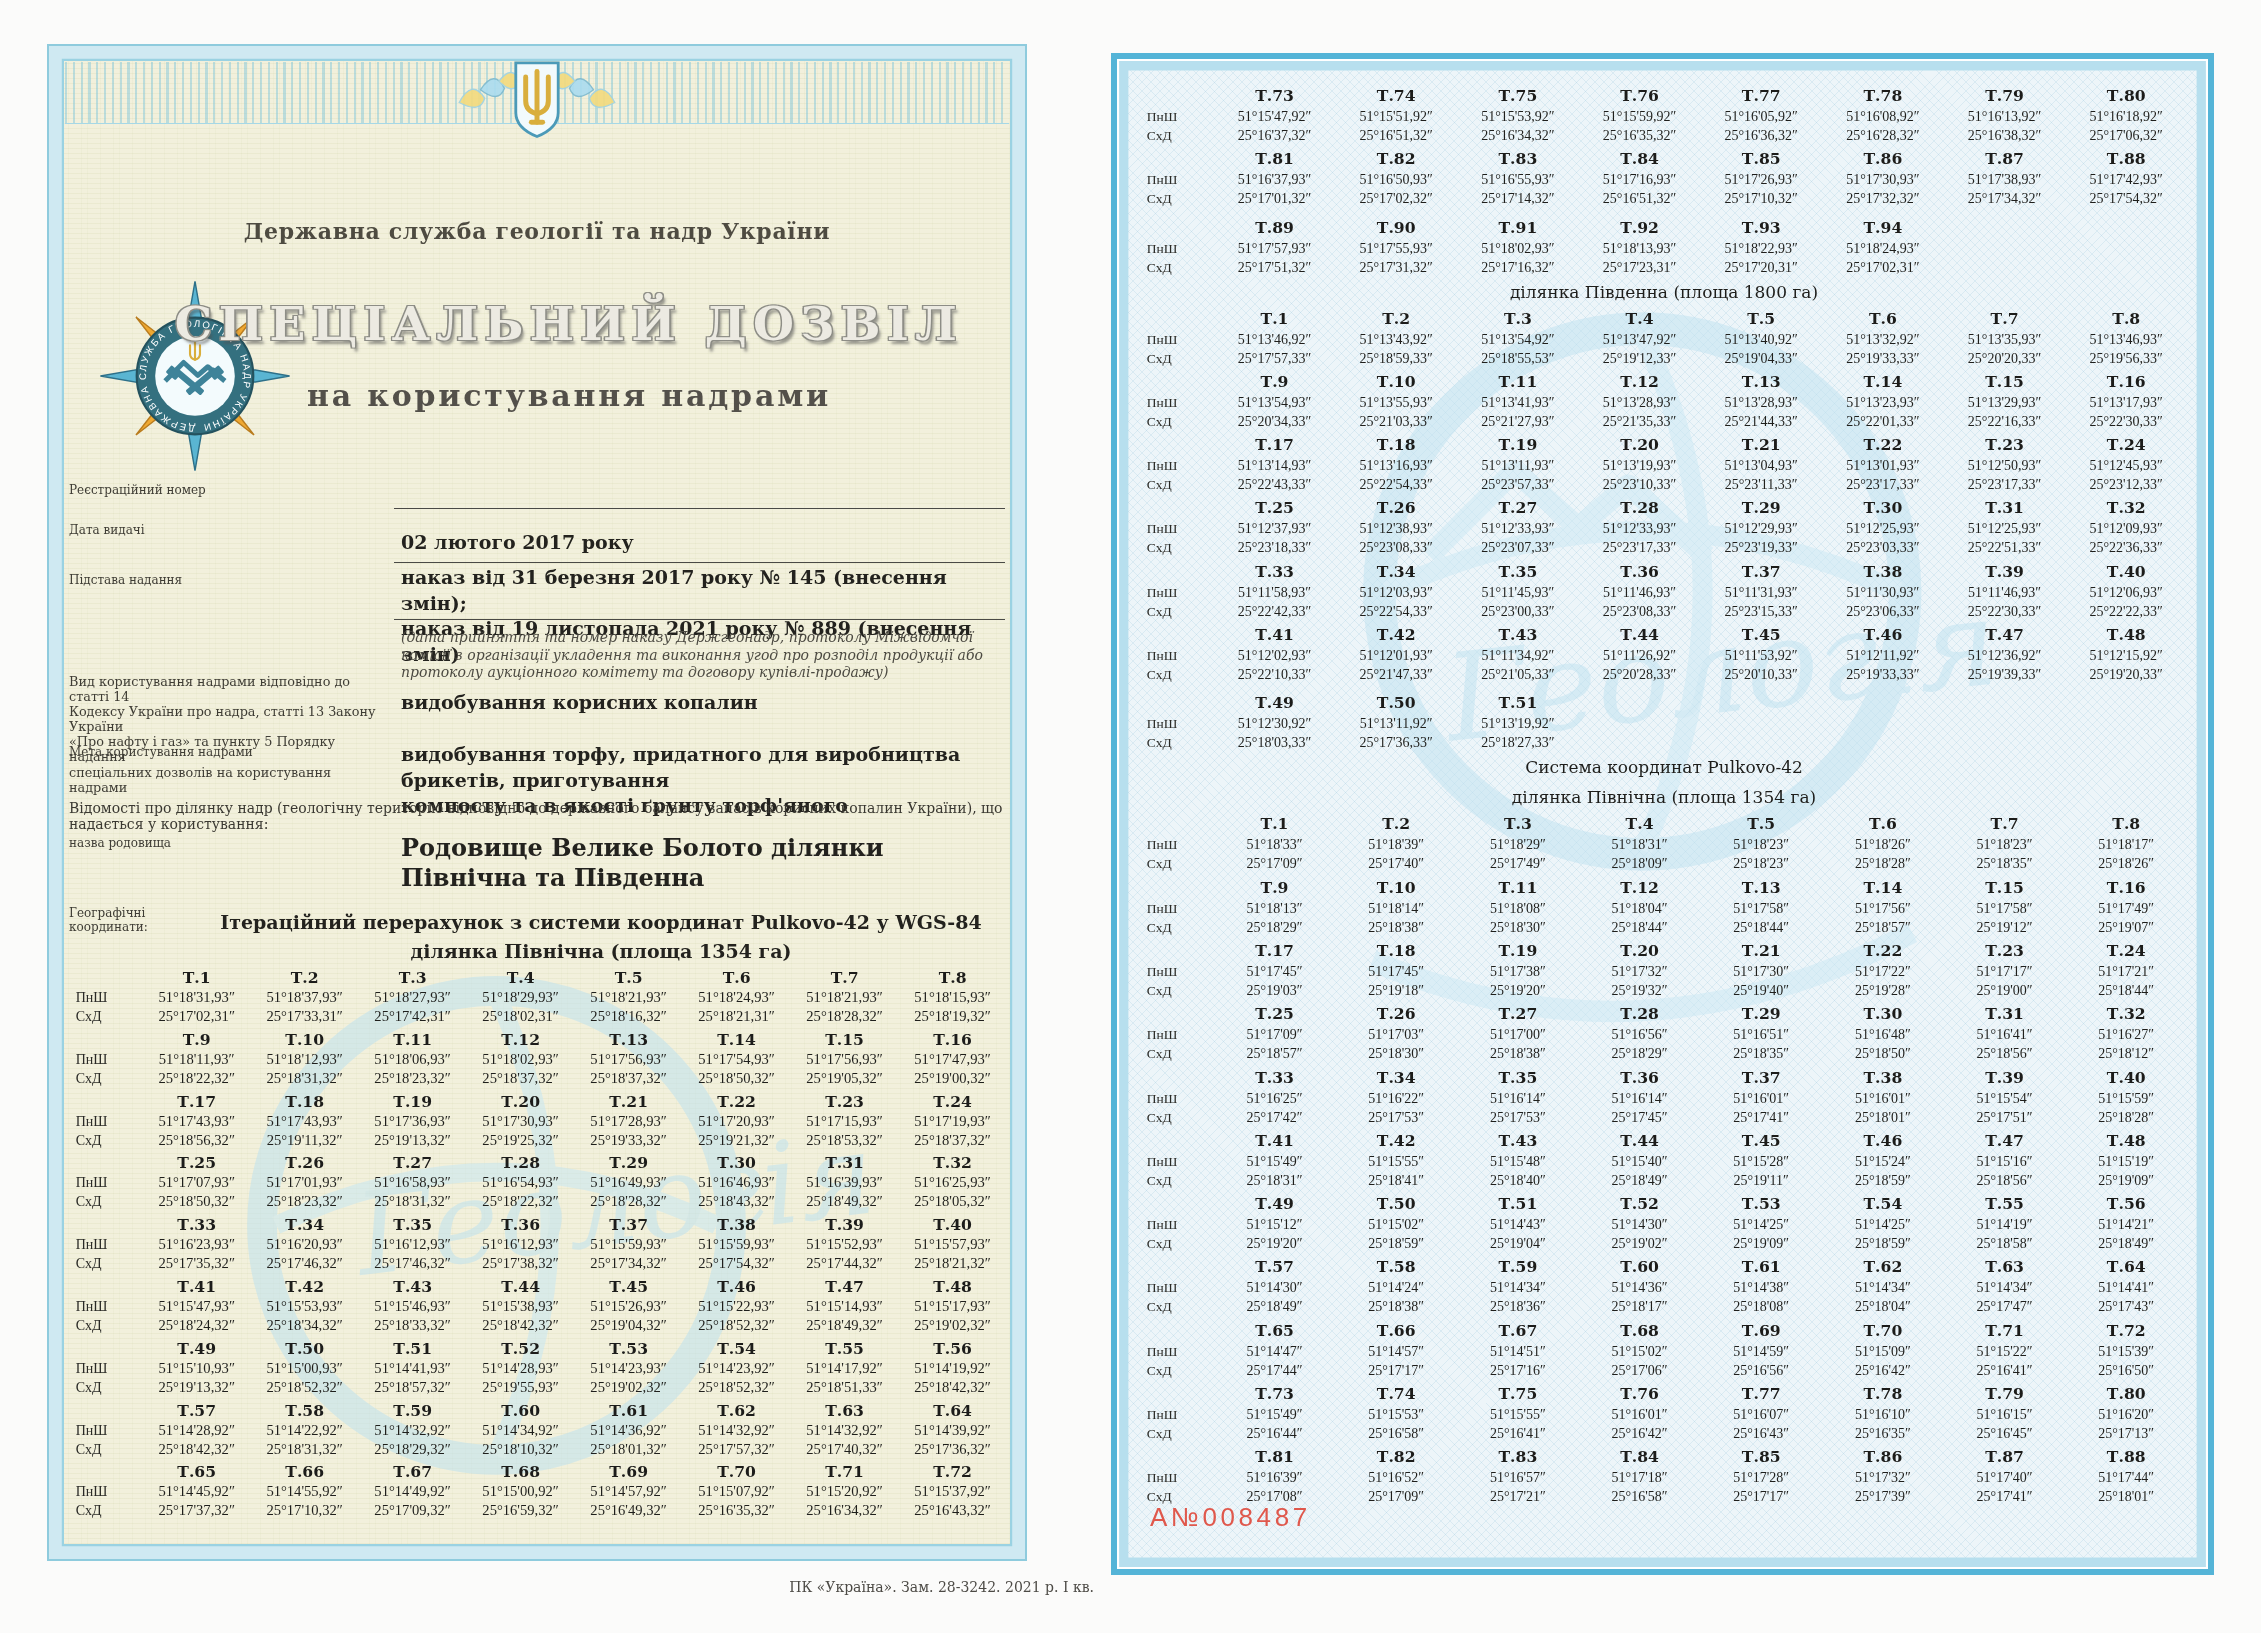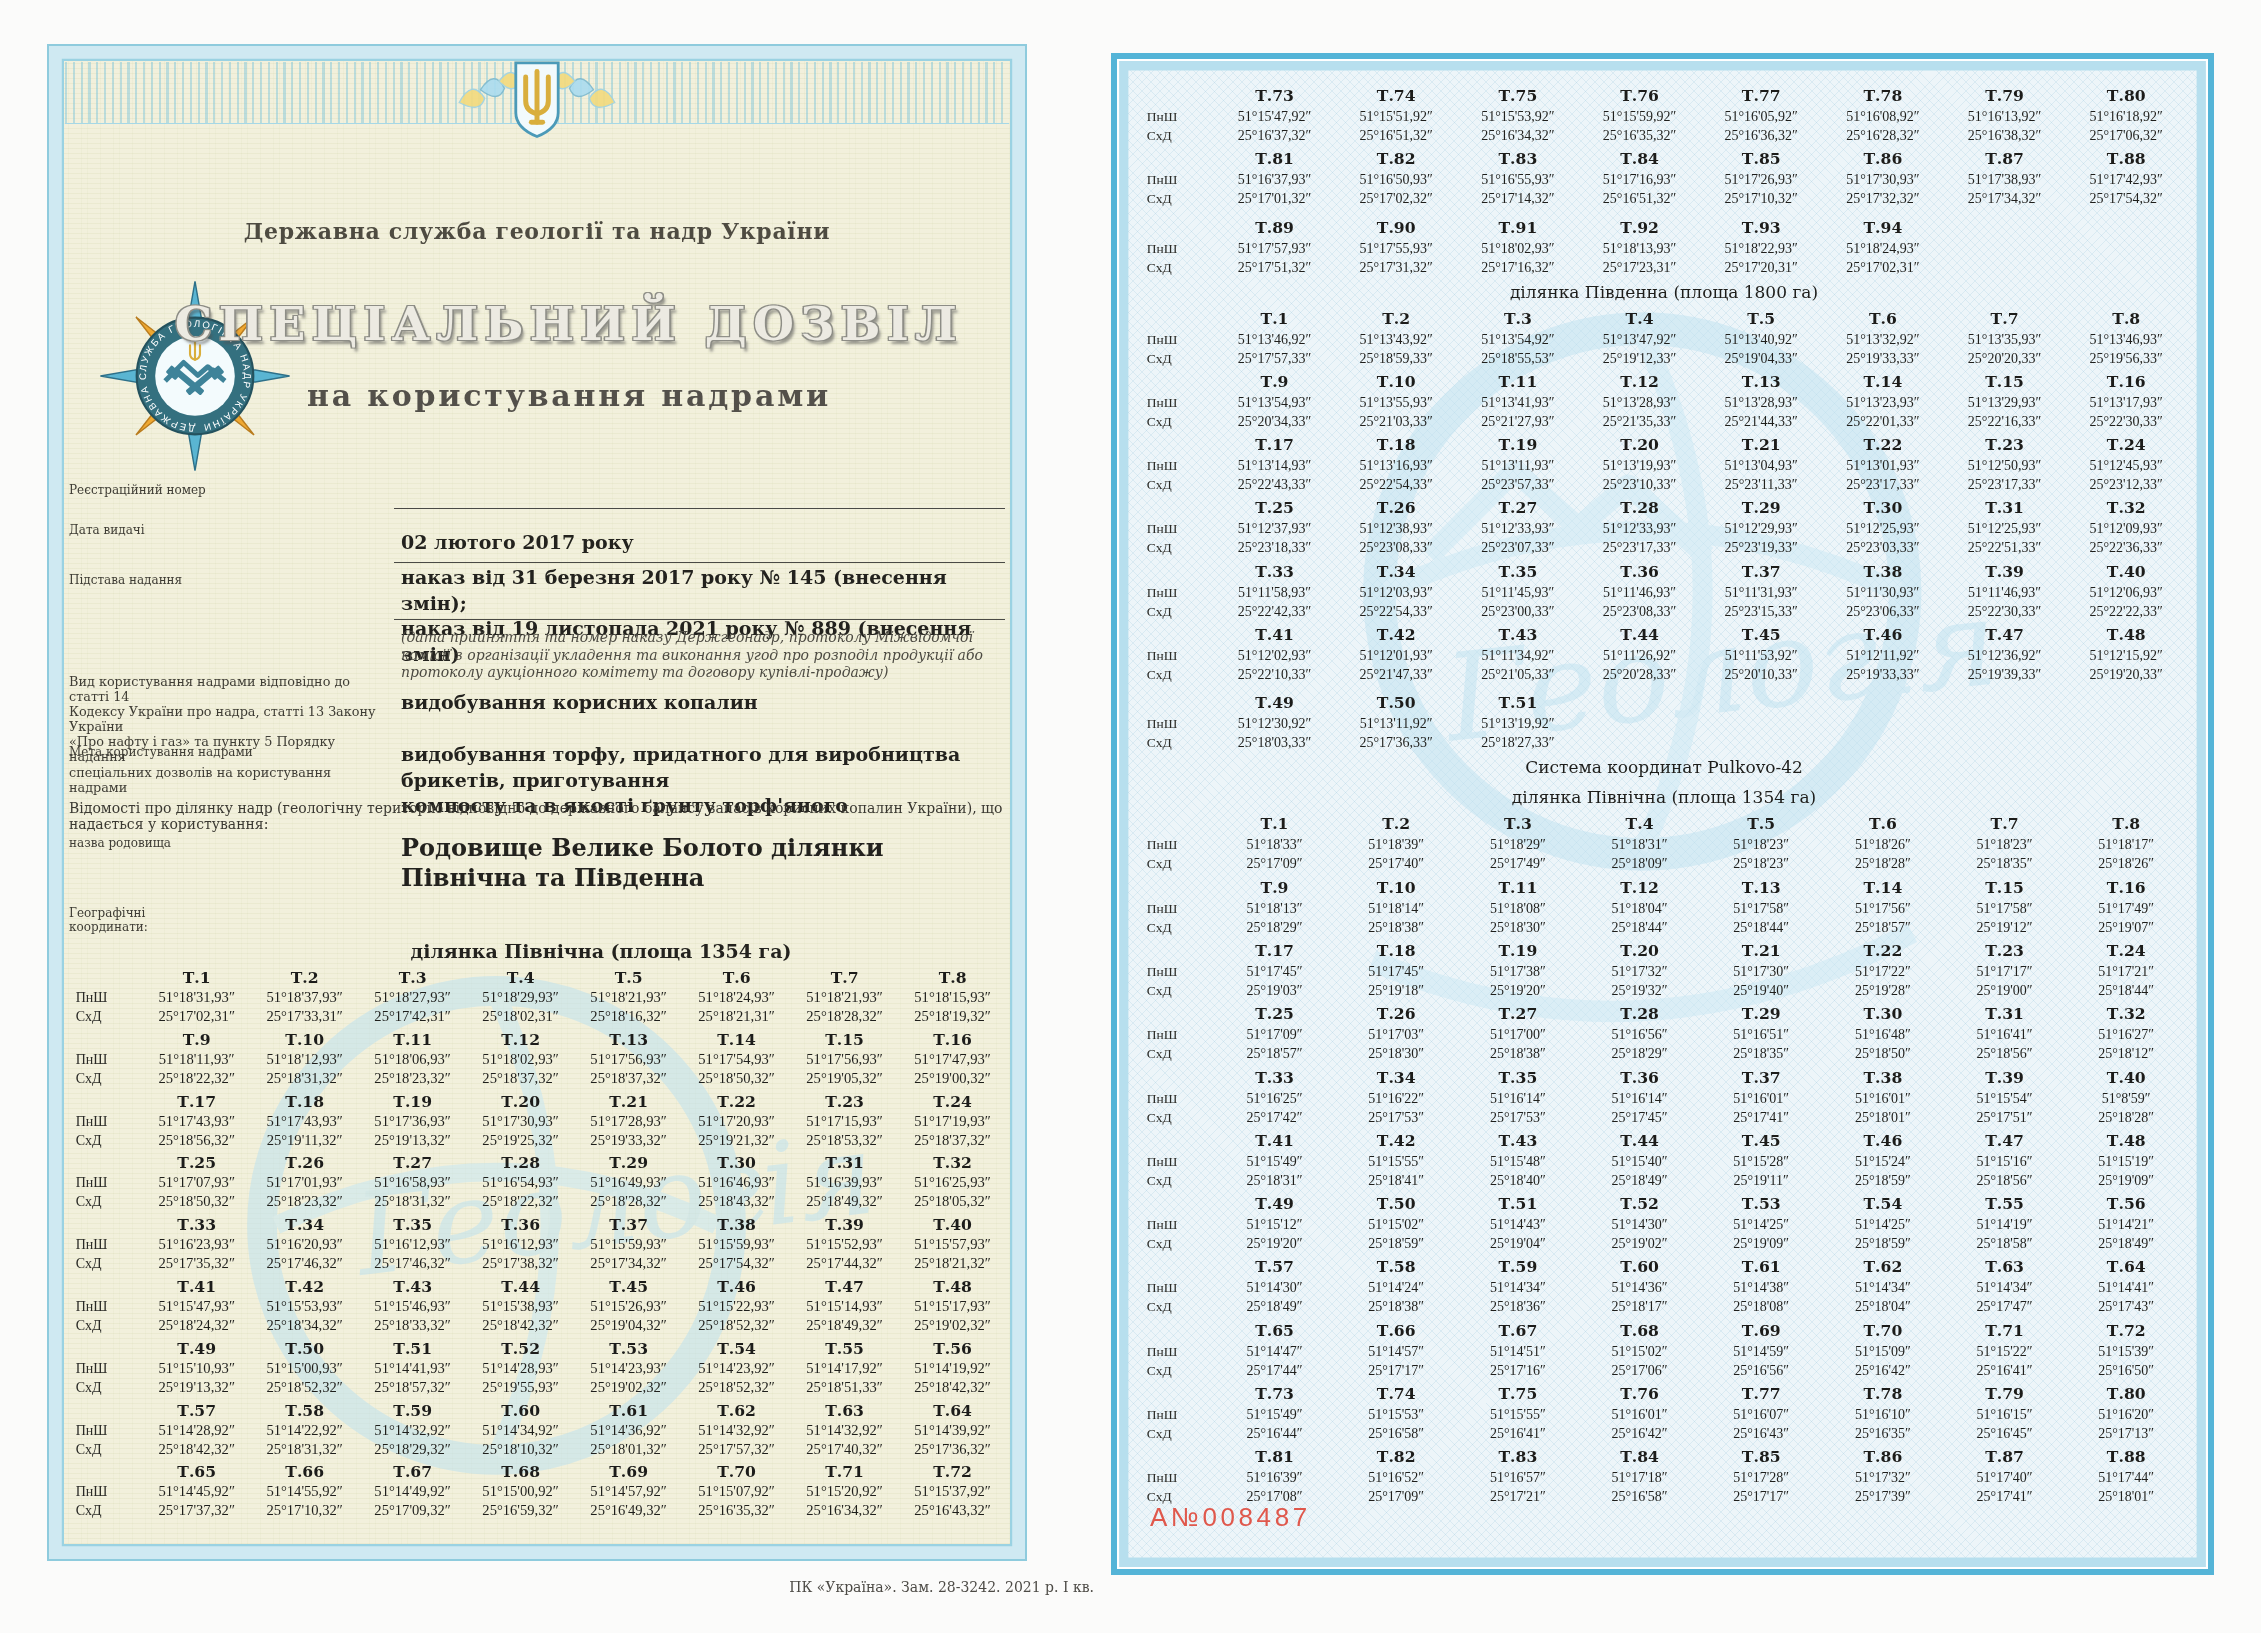--- a/index.html
+++ b/index.html
@@ -154,20 +154,21 @@
 компосту та в якості ґрунту торф'яного</div>
 
     <div class="full-note" style="top:754px">Відомості про ділянку надр (геологічну територію відповідно до державного балансу запасів корисних копалин України), що надається у користування:</div>
 
     <div class="flabel" style="top:790px">назва родовища</div>
     <div class="deposit-val" style="top:787px">Родовище Велике Болото
 ділянки Північна та Південна</div>
 
     <div class="flabel" style="top:860px">Географічні
 координати:</div>
+    <div class="geo-center" style="top:865px">Ітераційний перерахунок з системи координат Pulkovo-42 у WGS-84</div>
     <div class="geo-center" style="top:894px">ділянка Північна (площа 1354 га)</div>
 
     <div class="watermark" style="left:142px;top:895px;opacity:.55">
       <svg width="746" height="597" viewBox="0 0 1050 840">
         <circle cx="430" cy="400" r="330" fill="none" stroke="#bfe2ef" stroke-width="42"></circle>
         <path d="M120 400 q310 -150 620 0" fill="none" stroke="#c8e7f2" stroke-width="26"></path>
         <path d="M430 76 q150 324 0 648" fill="none" stroke="#c8e7f2" stroke-width="26"></path>
         <text x="240" y="470" font-size="160" font-style="italic" fill="#bfe2ef" transform="rotate(-7 240 470)" font-family="DejaVu Serif, serif">Геологія</text>
       </svg>
     </div>
@@ -1011,21 +1012,21 @@
           </div>
           <div class="t-row t-drow">
             <div class="t-lbl">ПнШ</div>
             <div class="t-d">51°16'25″</div>
             <div class="t-d">51°16'22″</div>
             <div class="t-d">51°16'14″</div>
             <div class="t-d">51°16'14″</div>
             <div class="t-d">51°16'01″</div>
             <div class="t-d">51°16'01″</div>
             <div class="t-d">51°15'54″</div>
-            <div class="t-d">51°8'59″</div>
+            <div class="t-d">51°15'59″</div>
           </div>
           <div class="t-row t-drow">
             <div class="t-lbl">СхД</div>
             <div class="t-d">25°17'42″</div>
             <div class="t-d">25°17'53″</div>
             <div class="t-d">25°17'53″</div>
             <div class="t-d">25°17'45″</div>
             <div class="t-d">25°17'41″</div>
             <div class="t-d">25°18'01″</div>
             <div class="t-d">25°17'51″</div>

